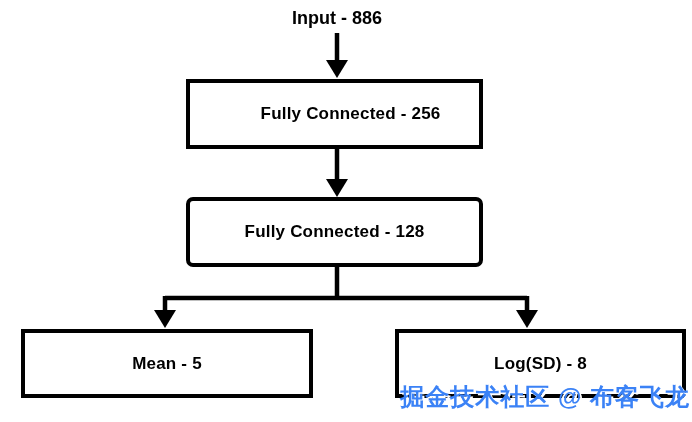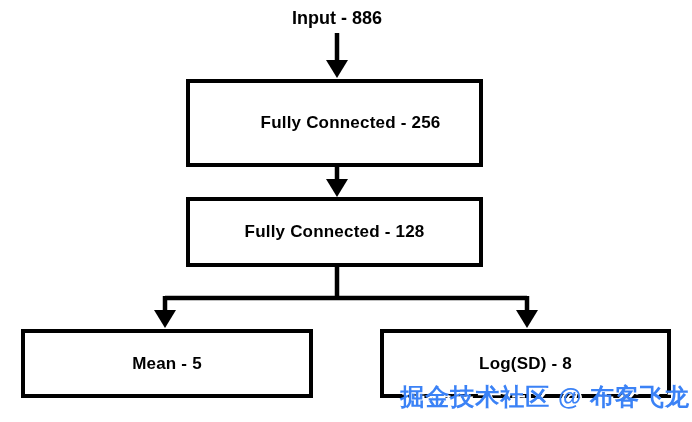--- a/index.html
+++ b/index.html
@@ -28,24 +28,24 @@
     border: 4px solid #000000;
     background: #ffffff;
     display: flex;
     align-items: center;
     justify-content: center;
     font-weight: bold;
     font-size: 17px;
     color: #000000;
     letter-spacing: 0.2px;
   }
-  .box-fc1   { left: 186px; top: 79px;  width: 297px; height: 88px; padding-left: 32px; }
-  .box-fc2   { left: 186px; top: 197px; width: 297px; height: 70px; }
+  .box-fc1   { left: 186px; top: 79px;  width: 297px; height: 70px; padding-left: 32px; }
+  .box-fc2   { left: 186px; top: 197px; width: 297px; height: 70px; border-radius: 7px; }
   .box-mean  { left: 21px;  top: 329px; width: 292px; height: 69px; }
-  .box-logsd { left: 380px; top: 329px; width: 291px; height: 69px; }
+  .box-logsd { left: 395px; top: 329px; width: 291px; height: 69px; }
   .input-label {
     position: absolute;
     left: 0;
     top: 8px;
     width: 674px;
     text-align: center;
     font-weight: bold;
     font-size: 18px;
     color: #000000;
   }

